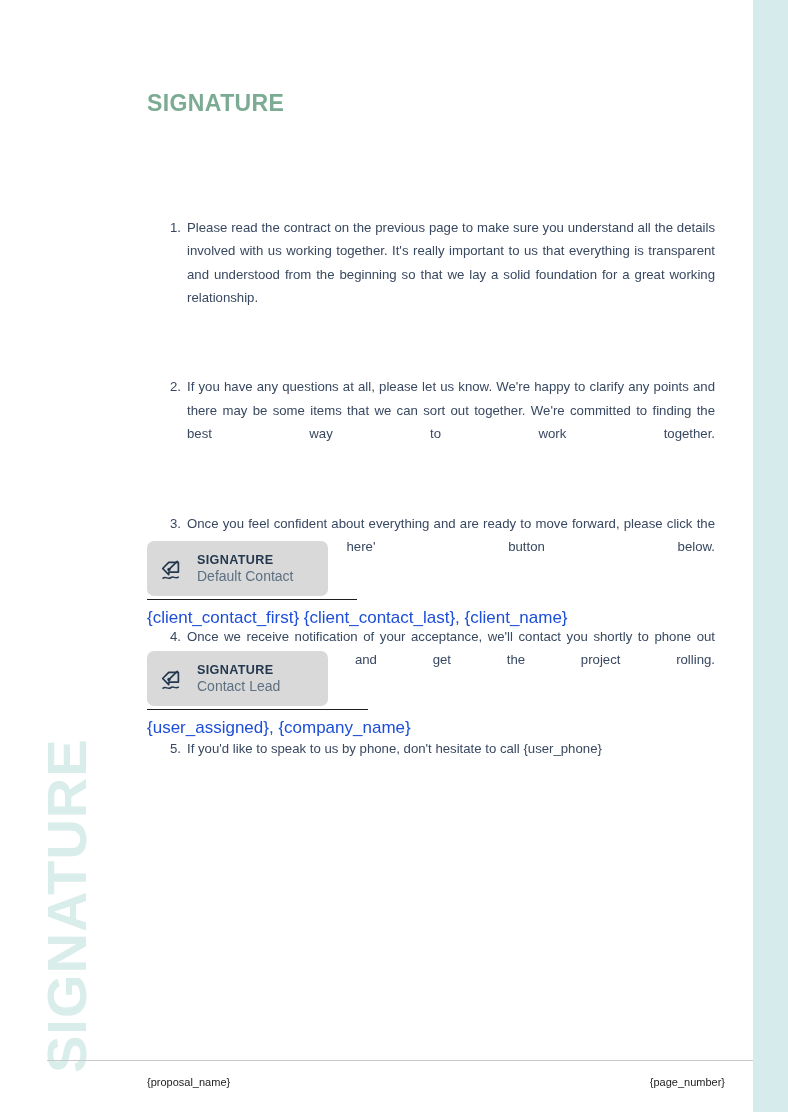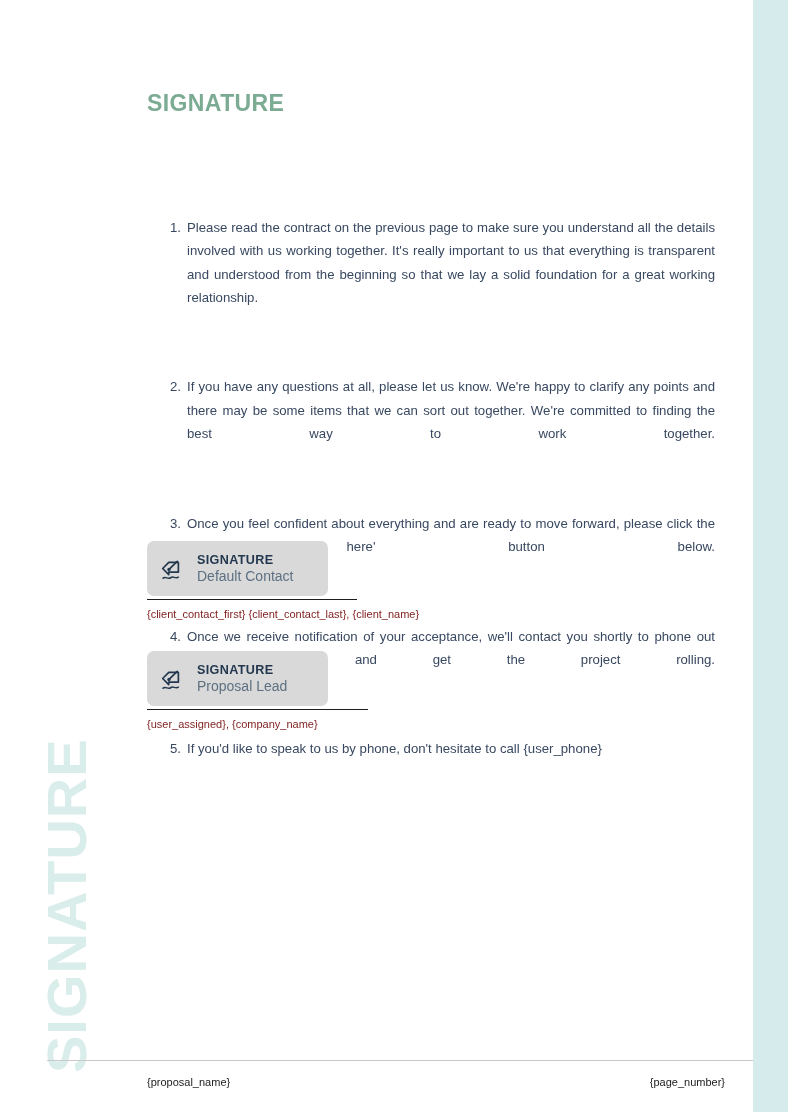--- a/index.html
+++ b/index.html
@@ -145,22 +145,22 @@
   .sig-line {
     height: 0;
     border-bottom: 1.6px solid #1d1d1d;
     margin-top: 3px;
   }
   .sig-group.one .sig-line { width: 210px; }
   .sig-group.two .sig-line { width: 221px; }
 
   .sig-caption {
     margin-top: 8px;
-    font-size: 11px;
-    color: #7f1d1d;
+    font-size: 17px;
+    color: #1d4ed8;
     white-space: nowrap;
   }
 
   
   .footer-rule {
     position: absolute;
     left: 47px;
     top: 1060px;
     width: 706px;
     height: 1px;
@@ -234,21 +234,21 @@
       <svg class="pen-icon" viewBox="0 0 26 28">
         <g fill="none" stroke="#23384f" stroke-width="1.7" stroke-linejoin="round" stroke-linecap="round">
           <path d="M4.2 14.6 L4.2 6.0 L12.8 6.0 L19.6 12.8 L12.8 19.6 L6.0 12.8 Z" transform="rotate(-45 12 12.8)"></path>
           <path d="M9.3 13.2 L16.2 6.4"></path>
           <circle cx="8.0" cy="14.5" r="1.7" fill="#23384f" stroke="none"></circle>
         </g>
         <path d="M2.0 23.2 C4.4 20.6, 7.2 25.0, 9.8 22.6 C12.0 20.6, 14.4 24.2, 17.4 22.2" fill="none" stroke="#23384f" stroke-width="1.5" stroke-linecap="round"></path>
       </svg>
       <span class="sig-text">
         <span class="sig-title">SIGNATURE</span>
-        <span class="sig-role">Proposal Lead</span>
+        <span class="sig-role">Contact Lead</span>
       </span>
     </div>
     <div class="sig-line"></div>
     <div class="sig-caption">{user_assigned}, {company_name}</div>
   </div>
 
   <div class="footer-rule"></div>
   <div class="footer">
     <span>{proposal_name}</span>
     <span>{page_number}</span>

